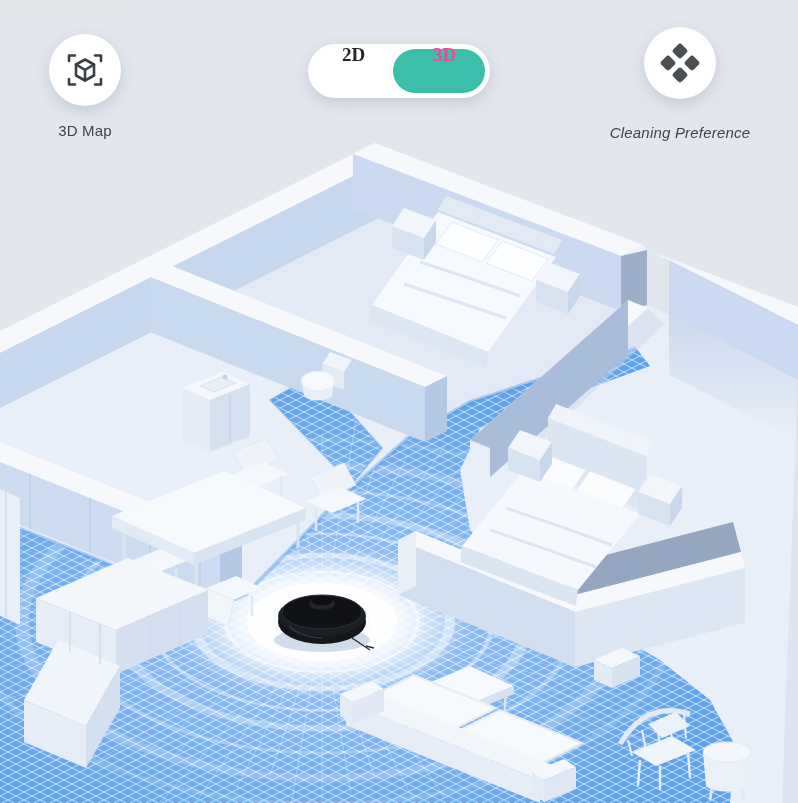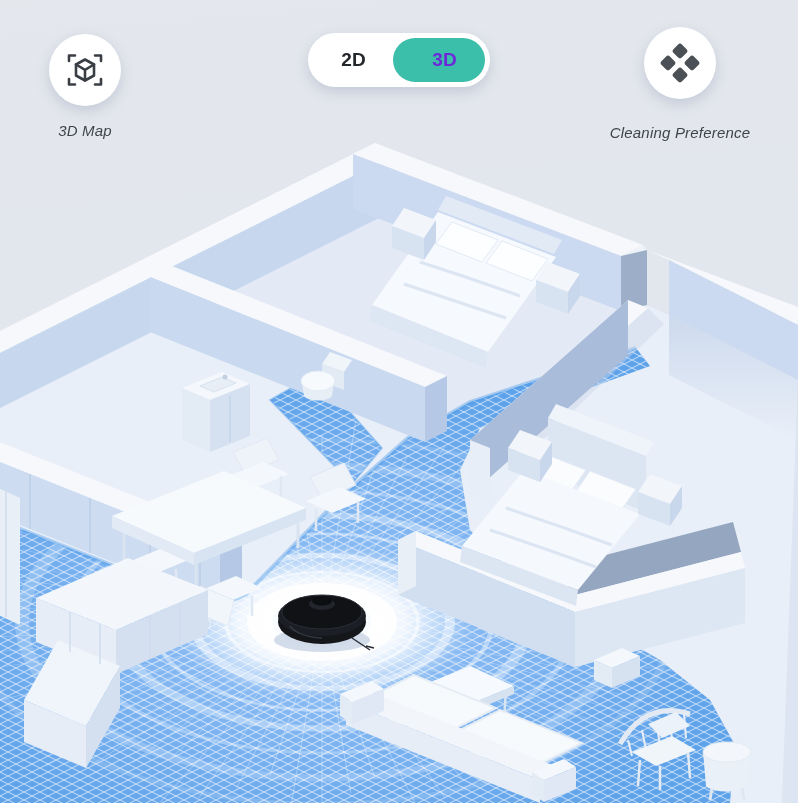--- a/index.html
+++ b/index.html
@@ -14,33 +14,33 @@
   .round-btn{
     position:absolute;width:72px;height:72px;border-radius:50%;
     background:#ffffff;box-shadow:0 5px 14px rgba(110,130,160,.28);
     display:flex;align-items:center;justify-content:center;cursor:pointer;
   }
   .btn-label{
     position:absolute;transform:translateX(-50%);
     font-size:15px;color:#3f444a;white-space:nowrap;letter-spacing:.2px;
   }
   .toggle{
-    position:absolute;left:308px;top:33px;width:182px;height:54px;
+    position:absolute;left:308px;top:44px;width:182px;height:54px;
     background:#ffffff;border-radius:27px;box-shadow:0 5px 14px rgba(110,130,160,.28);
-    display:flex;align-items:center;
+    display:flex;align-items:flex-start;font-family:Liberation Serif, serif;
   }
   .toggle-opt{
     flex:1;display:flex;align-items:center;justify-content:center;
     font-size:19px;font-weight:700;color:#23262b;cursor:pointer;z-index:1;
   }
   .toggle-pill{
     position:absolute;top:5px;right:5px;width:92px;height:44px;border-radius:22px;
     background:var(--accent,#3bbfab);
   }
-  .toggle-opt.active{color:#6d28d9;}
+  .toggle-opt.active{color:#ec4899;}
 </style>
 </head>
 <body>
 
 <div class="stage">
 
   <svg class="map-canvas" width="798" height="803" viewBox="0 0 798 803">
     <defs>
       <pattern id="gridpat" width="16" height="8" patternUnits="userSpaceOnUse">
         <path d="M0,4 L8,0 L16,4 L8,8 Z" fill="none" stroke="#ffffff" stroke-opacity=".65" stroke-width="1"></path>
@@ -375,21 +375,21 @@
         <g stroke="#3a3f45" stroke-width="2.6" fill="none" stroke-linecap="round" stroke-linejoin="round">
           <path d="M3,10 V4.5 H9"></path>
             <path d="M29,4.5 H35 V10"></path>
           <path d="M35,28 V33.5 H29"></path>
             <path d="M9,33.5 H3 V28"></path>
           <path d="M19,8.5 L28,13.5 V24.5 L19,29.5 L10,24.5 V13.5 Z"></path>
           <path d="M10,13.5 L19,18.8 L28,13.5 M19,18.8 V29.5"></path>
         </g>
       </svg>
     </div>
-    <div class="btn-label" style="left:85px;top:122px;font-style:italic;">3D Map</div>
+    <div class="btn-label" style="left:85px;top:122px;">3D Map</div>
 
     <div class="toggle">
       <div class="toggle-pill"></div>
       <div class="toggle-opt">2D</div>
       <div class="toggle-opt active">3D</div>
     </div>
 
     <div class="round-btn" style="left:644px;top:27px;">
       <svg width="42" height="42" viewBox="0 0 42 42">
         <g fill="#4a5056">

